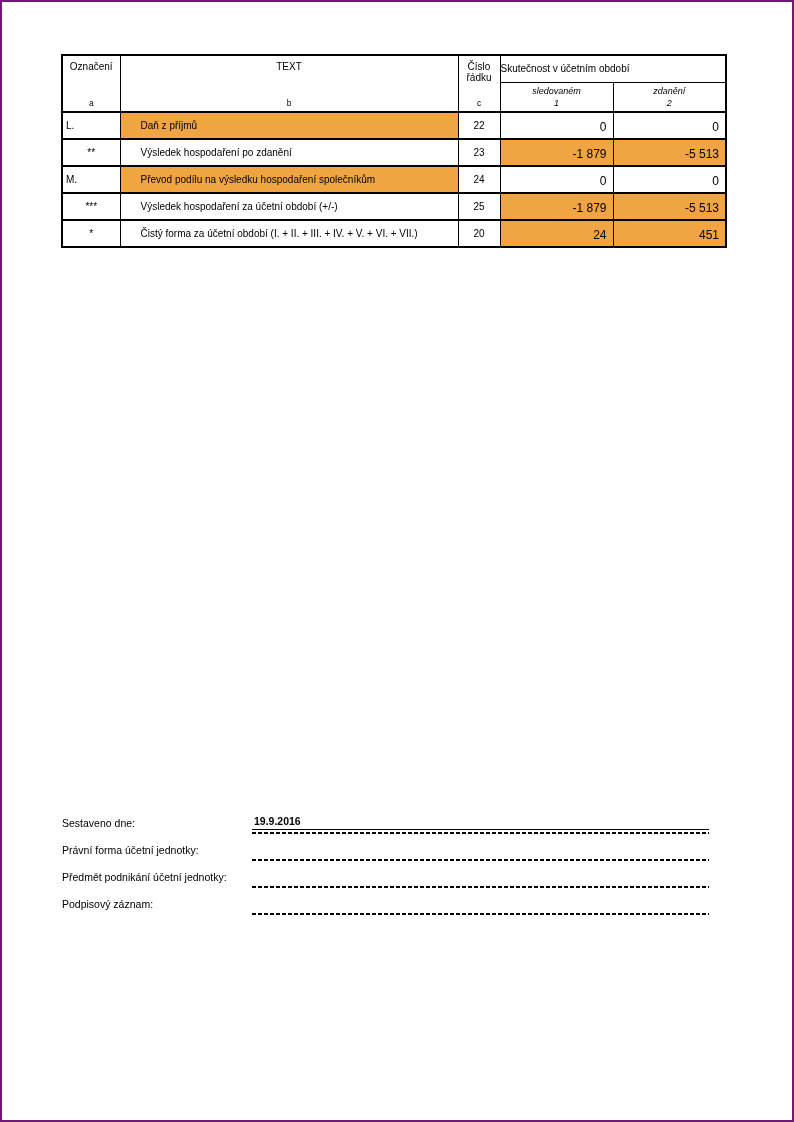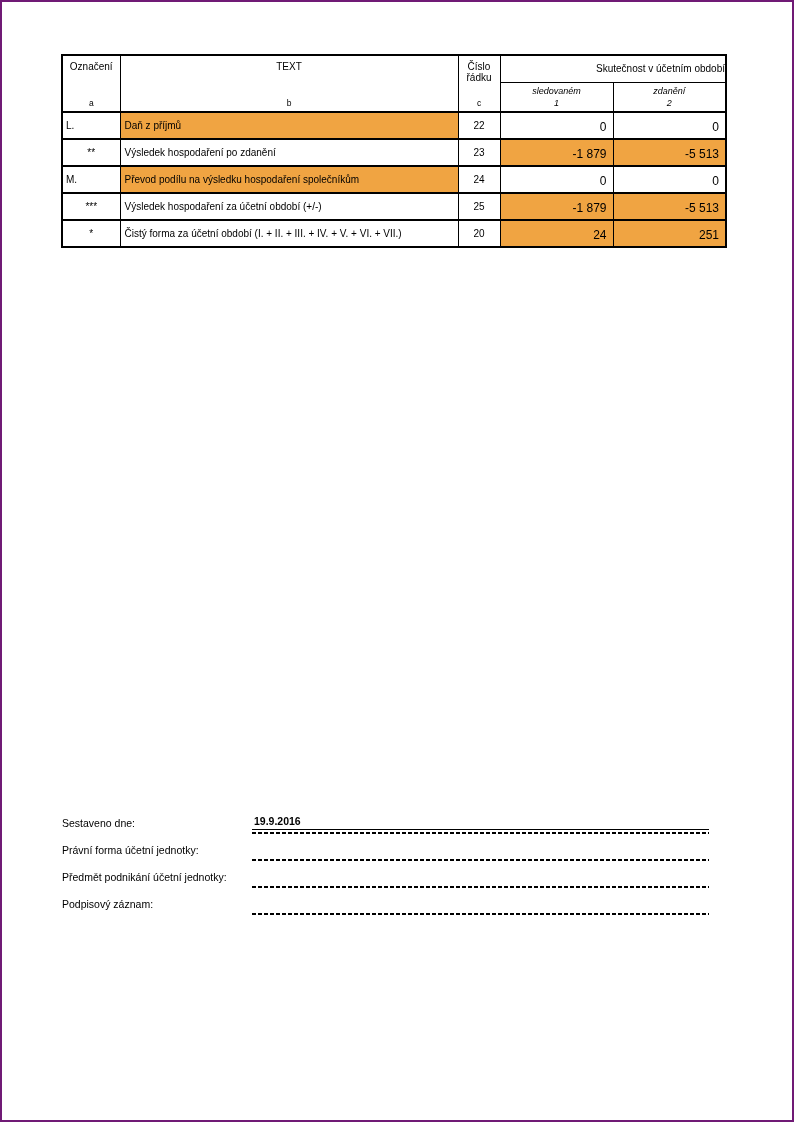--- a/index.html
+++ b/index.html
@@ -17,27 +17,27 @@
     border:2px solid #000;
   }
   .vz th, .vz td { border:1px solid #000; font-weight:normal; vertical-align:middle; }
   .vz thead .hb { border-bottom-width:2px; }
   .vz tbody td { border-top-width:2px; }
 
   .vz thead { font-size:10px; }
   .vstack { display:flex; flex-direction:column; justify-content:space-between; align-items:center; height:51px; padding:3px 0 1px 0; }
   .vstack .letter { font-size:8.5px; }
   .chead { line-height:11px; }
-  .group-cell { text-align:right; height:27px; font-size:10px; }
+  .group-cell { text-align:left; height:27px; font-size:10px; }
   .sub-cell { text-align:center; height:30px; font-size:9px; line-height:12px;font-style:italic; }
 
   .vz tbody tr { height:27px; }
   td.des { font-size:10px; text-align:left; padding-left:3px; }
   td.des.ctr { text-align:center; padding-left:0; }
-  td.txt { font-size:10px; text-align:left; padding-left:4px; }
+  td.txt { font-size:10px; text-align:left; padding-left:20px; }
   td.num { font-size:10px; text-align:center; }
   td.val { font-size:12px; text-align:right; padding:0 6px 4px 0; vertical-align:bottom; }
   .hl { background:var(--hl, #F0A442); }
 
   
   .footer { position:absolute; left:60px; top:812px; width:647px; }
   .field { display:flex; height:27px; position:relative; }
   .flabel { width:190px; font-size:10.5px; padding-top:3px; }
   .fline { position:relative; flex:1;font-weight:bold; }
   .fvalue { position:absolute; left:2px; top:1px; font-size:10.5px; }
@@ -124,21 +124,21 @@
         <td class="txt">Výsledek hospodaření za účetní období (+/-)</td>
         <td class="num">25</td>
         <td class="val hl">-1 879</td>
         <td class="val hl">-5 513</td>
       </tr>
       <tr>
         <td class="des ctr">*</td>
         <td class="txt">Čistý forma za účetní období (I. + II. + III. + IV. + V. + VI. + VII.)</td>
         <td class="num">20</td>
         <td class="val hl">24</td>
-        <td class="val hl">251</td>
+        <td class="val hl">451</td>
       </tr>
     </tbody>
   </table>
 
   <div class="footer">
     <div class="field has-value">
       <span class="flabel">Sestaveno dne:</span>
       <span class="fline">
         <span class="fvalue">19.9.2016</span>
         <span class="solid-line"></span>

